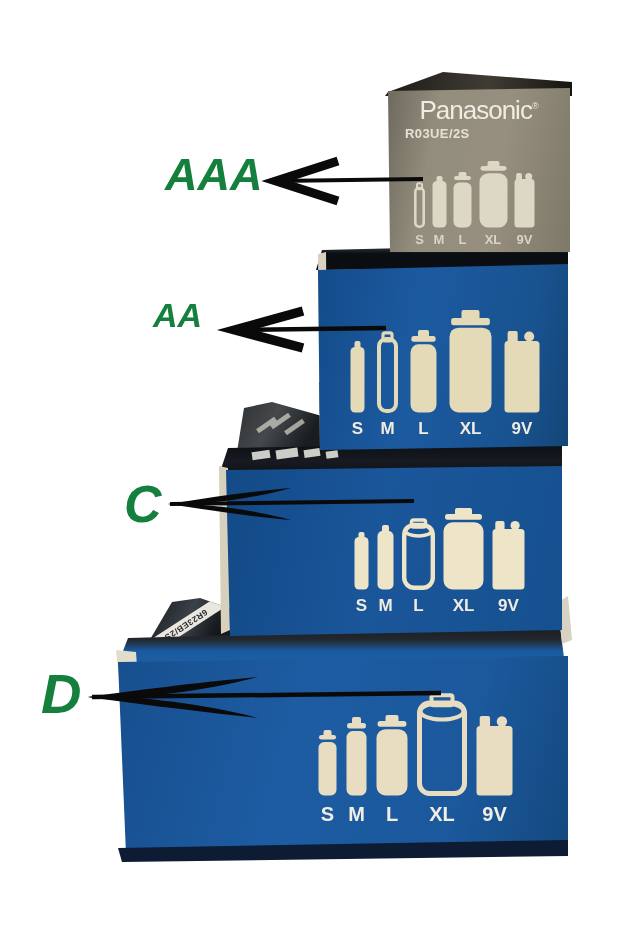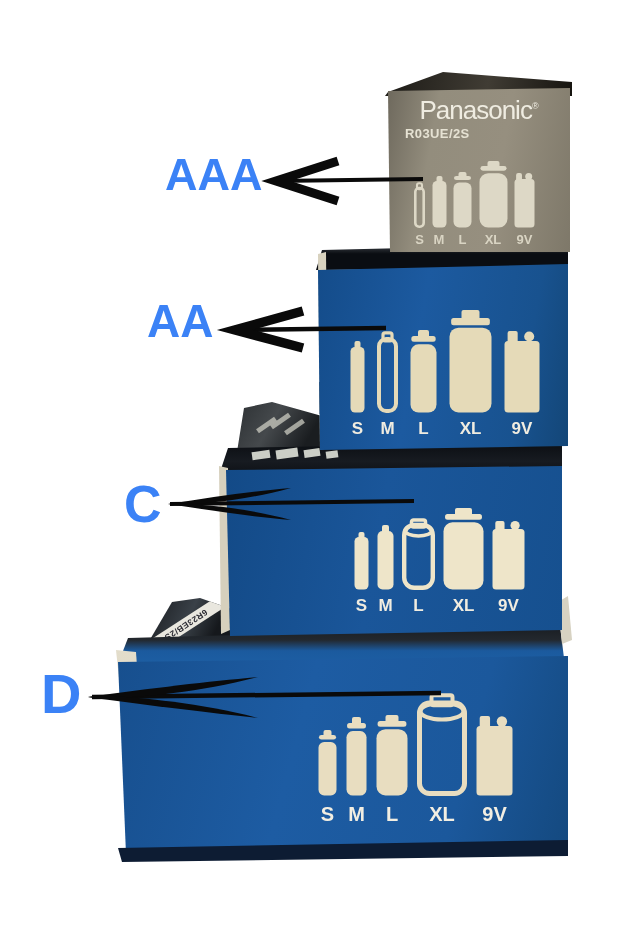--- a/index.html
+++ b/index.html
@@ -3,22 +3,22 @@
 <meta charset="utf-8">
 <style>
   html,body{margin:0;padding:0;background:#ffffff;}
   .stage{
     position:relative;width:621px;height:931px;overflow:hidden;
     background:#ffffff;font-family:"Liberation Sans",sans-serif;
   }
   .abs{position:absolute;}
   
   .size-callout{
-    position:absolute;color:#3b82f6;font-weight:bold;line-height:1;
-    font-family:"Liberation Sans",sans-serif;letter-spacing:0px;z-index:40;
+    position:absolute;color:#15803d;font-weight:bold;line-height:1;
+    font-family:"Liberation Sans",sans-serif;letter-spacing:0px;z-index:40;font-style:italic;
   }
   
   .face{position:absolute;}
   .battery-row{position:absolute;display:flex;align-items:flex-end;z-index:6;}
   .battery-item{display:flex;flex-direction:column;align-items:center;}
   .size-label{font-weight:bold;font-family:"Liberation Sans",sans-serif;line-height:1;}
   
   .aaa-lid{left:385px;top:70px;width:187px;height:26px;
     background:linear-gradient(100deg,#1c1a16,#403c34 55%,#16140f);
     clip-path:polygon(3px 22px,58px 2px,187px 12px,187px 26px,0px 26px);}
@@ -309,17 +309,17 @@
       <path d="M168,504 C214,511 254,517 291,520 C247,508 206,505 178,503 Z" fill="#0a0a0a"></path>
     </g>
     <g>
       <path d="M92,697 L441,693" fill="none" stroke="#0a0a0a" stroke-width="4.5"></path>
       <path d="M88,697 C152,688 212,681 258,677 C202,692 144,697 100,699 Z" fill="#0a0a0a"></path>
       <path d="M88,697 C152,706 212,713 258,718 C202,703 144,698 100,695 Z" fill="#0a0a0a"></path>
     </g>
   </svg>
 
   <div class="size-callout" style="left:165px;top:152px;font-size:45px;">AAA</div>
-  <div class="size-callout" style="left:147px;top:298px;font-size:46px;">AA</div>
+  <div class="size-callout" style="left:153px;top:298px;font-size:34px;">AA</div>
   <div class="size-callout" style="left:124px;top:478px;font-size:52px;">C</div>
   <div class="size-callout" style="left:41px;top:666px;font-size:56px;">D</div>
 
 </div>
 
 </body></html>

